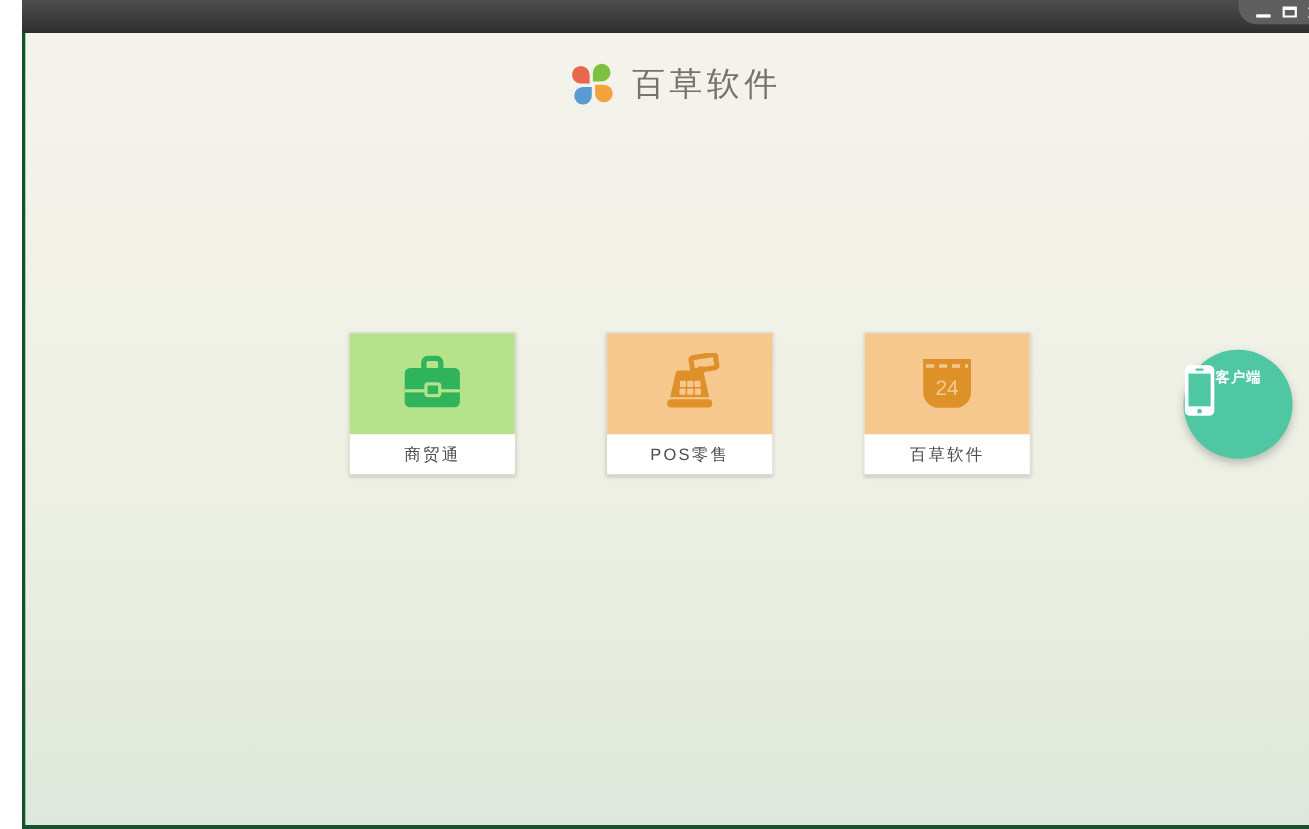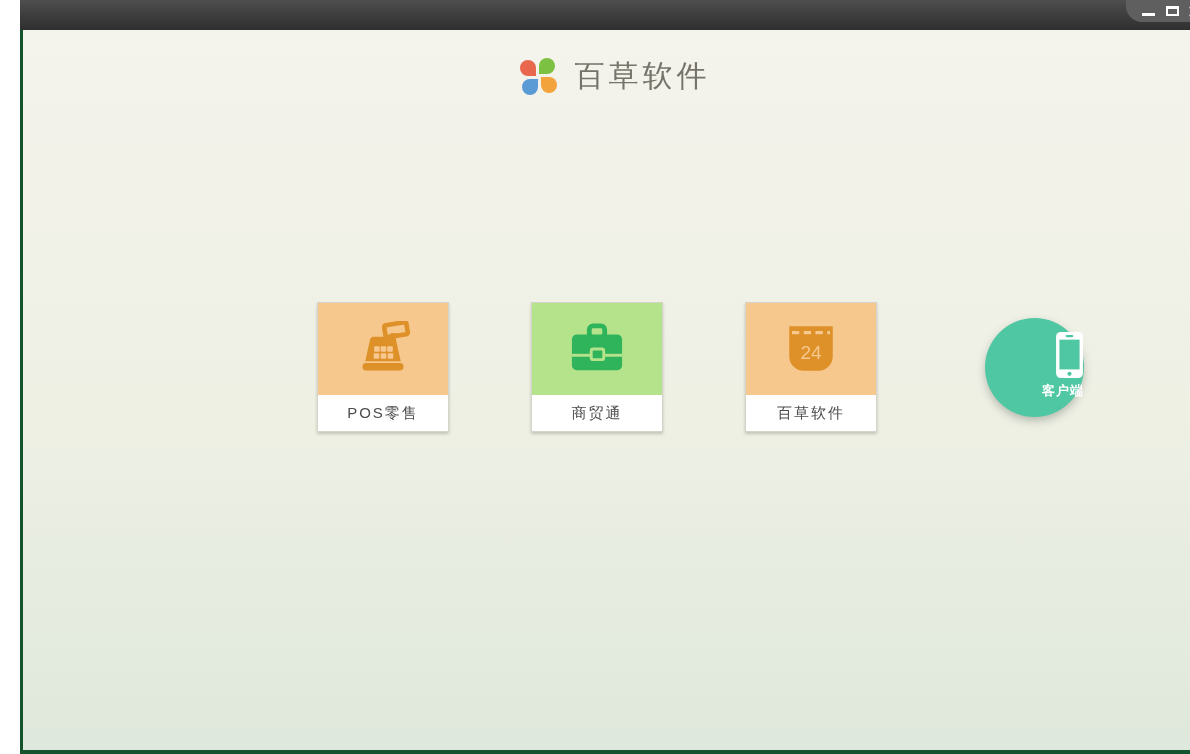--- a/index.html
+++ b/index.html
@@ -59,43 +59,43 @@
     font-family:"DejaVu Serif", serif;
     font-size:30px; color:#76746a; letter-spacing:4px; font-weight:400;
   }
 
   
   .cards {
     position:absolute; left:294px; top:272px;
     display:flex; gap:82px;
   }
   .card {
-    width:132px; height:130px; background:#fff;
+    width:152px; height:130px; background:#fff;
     border:1px solid #d6d4ca;
     box-shadow:0 2px 3px rgba(90,90,80,.28);
     cursor:pointer; display:flex; flex-direction:column;
   }
   .card-icon-area {
     height:92px; background:var(--tile);
     display:flex; align-items:center; justify-content:center;
   }
   .card-icon-area svg { color:var(--icon); }
   .card-label {
     flex:1; display:flex; align-items:center; justify-content:center;
     font-size:15px; color:#4d4d4d; letter-spacing:2px; background:#fff;
   }
   .card.orange { --tile:#f6c88e; --icon:#de9029; }
   .card.green  { --tile:#b5e38b; --icon:#2fb35b; }
 
   
   .client-circle {
-    position:absolute; left:962px; top:288px; width:99px; height:99px;
+    position:absolute; left:1053px; top:288px; width:99px; height:99px;
     border-radius:50%; background:#4fc7a2;
     box-shadow:0 4px 8px rgba(80,90,80,.35);
-    display:flex; flex-direction:column; align-items:flex-end;
+    display:flex; flex-direction:row; align-items:flex-start;
     padding-top:13px; cursor:pointer;
   }
   .client-label {
     margin-top:3px; color:#fff; font-size:13px; letter-spacing:1px; font-weight:bold;
   }
 </style>
 </head>
 <body>
 
 <div class="window">
@@ -131,20 +131,32 @@
             <div class="petal"></div>
           </div>
         <div class="petal-wrap">
             <div class="petal"></div>
           </div>
       </div>
       <div class="brand-name">百草软件</div>
     </div>
 
     <div class="cards">
+
+      <div class="card green">
+        <div class="card-icon-area">
+          <svg width="62" height="54" viewBox="0 0 64 56">
+            <rect x="24" y="4" width="16" height="12" rx="4" fill="none" stroke="currentColor" stroke-width="5"></rect>
+            <rect x="6" y="13" width="52" height="37" rx="5" fill="currentColor"></rect>
+            <rect x="6" y="33" width="52" height="3" fill="var(--tile)"></rect>
+            <rect x="26" y="28" width="13" height="11" rx="2" fill="currentColor" stroke="var(--tile)" stroke-width="3"></rect>
+          </svg>
+        </div>
+        <div class="card-label">商贸通</div>
+      </div>
 
       <div class="card orange">
         <div class="card-icon-area">
           <svg width="60" height="56" viewBox="0 0 64 60">
             <g transform="rotate(-9 45 10)">
               <rect x="34" y="3" width="24" height="13" rx="2" fill="none" stroke="currentColor" stroke-width="5"></rect>
             </g>
             <rect x="40" y="13" width="6" height="7" fill="currentColor"></rect>
             <path d="M22 17 h20 a4 4 0 0 1 3.9 3.1 L51 43 H13 l5.1-22.9 A4 4 0 0 1 22 17 Z" fill="currentColor"></path>
             <g fill="var(--tile)">
@@ -154,32 +166,20 @@
               <rect x="22" y="34.5" width="6" height="6" rx="1"></rect>
               <rect x="29.5" y="34.5" width="6" height="6" rx="1"></rect>
               <rect x="37" y="34.5" width="6" height="6" rx="1"></rect>
             </g>
             <rect x="10" y="45" width="44" height="8" rx="4" fill="currentColor"></rect>
           </svg>
         </div>
         <div class="card-label">POS零售</div>
       </div>
 
-      <div class="card green">
-        <div class="card-icon-area">
-          <svg width="62" height="54" viewBox="0 0 64 56">
-            <rect x="24" y="4" width="16" height="12" rx="4" fill="none" stroke="currentColor" stroke-width="5"></rect>
-            <rect x="6" y="13" width="52" height="37" rx="5" fill="currentColor"></rect>
-            <rect x="6" y="33" width="52" height="3" fill="var(--tile)"></rect>
-            <rect x="26" y="28" width="13" height="11" rx="2" fill="currentColor" stroke="var(--tile)" stroke-width="3"></rect>
-          </svg>
-        </div>
-        <div class="card-label">商贸通</div>
-      </div>
-
       <div class="card orange">
         <div class="card-icon-area">
           <svg width="58" height="52" viewBox="0 0 64 56">
             <path d="M8 3 H56 V36 C56 45 49 52 40 52 H24 C15 52 8 45 8 36 Z" fill="currentColor"></path>
             <line x1="11" y1="10" x2="53" y2="10" stroke="var(--tile)" stroke-width="3.5" stroke-dasharray="8 5"></line>
             <text x="32" y="39" text-anchor="middle" font-size="21" fill="var(--tile)" font-family="Liberation Sans, sans-serif">24</text>
           </svg>
         </div>
         <div class="card-label">百草软件</div>
       </div>

